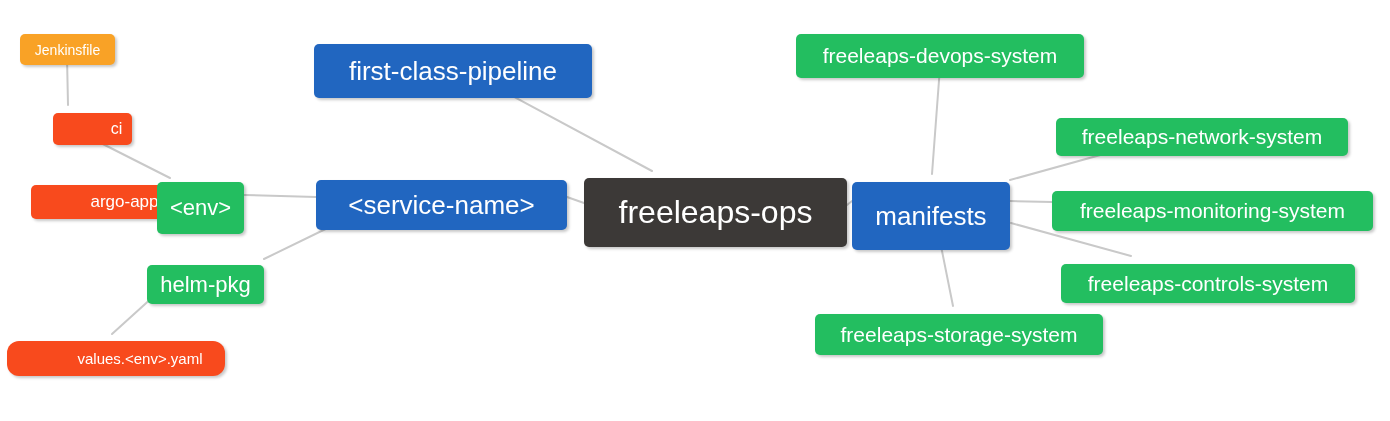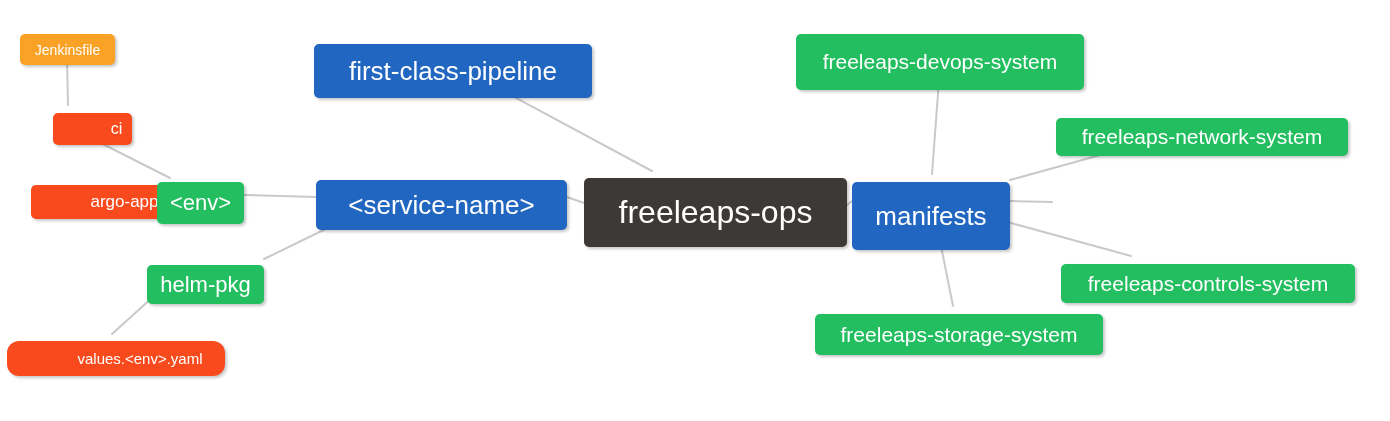--- a/index.html
+++ b/index.html
@@ -66,36 +66,37 @@
     <line x1="1011" y1="223" x2="1131" y2="256"></line>
     <line x1="937" y1="226" x2="953" y2="306"></line>
   </svg>
 
   <div class="node c-orange" style="left:20px;   top:26px;  width:95px;  height:31px; font-size:14px;">Jenkinsfile</div>
 
   <div class="node c-red" style="left:53px;   top:105px; width:31px;  height:32px; font-size:16px;">ci</div>
 
   <div class="node c-red" style="left:31px;   top:177px; width:91px;  height:34px; font-size:17px;">argo-app</div>
 
-  <div class="node c-green" style="left:157px;  top:174px; width:87px;  height:42px; font-size:22px;">&lt;env&gt;</div>
+  <div class="node c-green" style="left:157px;  top:174px; width:87px;  height:52px; font-size:22px;">&lt;env&gt;</div>
 
   <div class="node c-green" style="left:147px;  top:257px; width:117px; height:39px; font-size:22px;">helm-pkg</div>
 
   <div class="node c-red" style="left:7px;    top:333px; width:170px; height:35px; font-size:15px;border-radius:12px;">values.&lt;env&gt;.yaml</div>
 
   <div class="node c-blue" style="left:314px;  top:36px;  width:278px; height:54px; font-size:26px;text-align:center;">first-class-pipeline</div>
 
   <div class="node c-blue" style="left:316px;  top:172px; width:251px; height:50px; font-size:26px;">&lt;service-name&gt;</div>
 
   <div class="node c-dark" style="left:584px;  top:170px; width:263px; height:69px; font-size:32px;">freeleaps-ops</div>
 
   <div class="node c-blue" style="left:852px;  top:174px; width:158px; height:68px; font-size:26px;">manifests</div>
 
-  <div class="node c-green" style="left:796px;  top:26px;  width:288px; height:56px; font-size:21px;">freeleaps-devops-system</div>
+  <div class="node c-green" style="left:796px;  top:26px;  width:288px; height:44px; font-size:21px;">freeleaps-devops-system</div>
 
   <div class="node c-green" style="left:1056px; top:110px; width:292px; height:38px; font-size:21px;">freeleaps-network-system</div>
 
+  <div class="node c-green" style="left:1052px; top:183px; width:321px; height:40px; font-size:21px;">freeleaps-monitoring-system</div>
 
   <div class="node c-green" style="left:1061px; top:256px; width:294px; height:39px; font-size:21px;">freeleaps-controls-system</div>
 
   <div class="node c-green" style="left:815px;  top:306px; width:288px; height:41px; font-size:21px;">freeleaps-storage-system</div>
 
 </div>
 
 </body></html>

